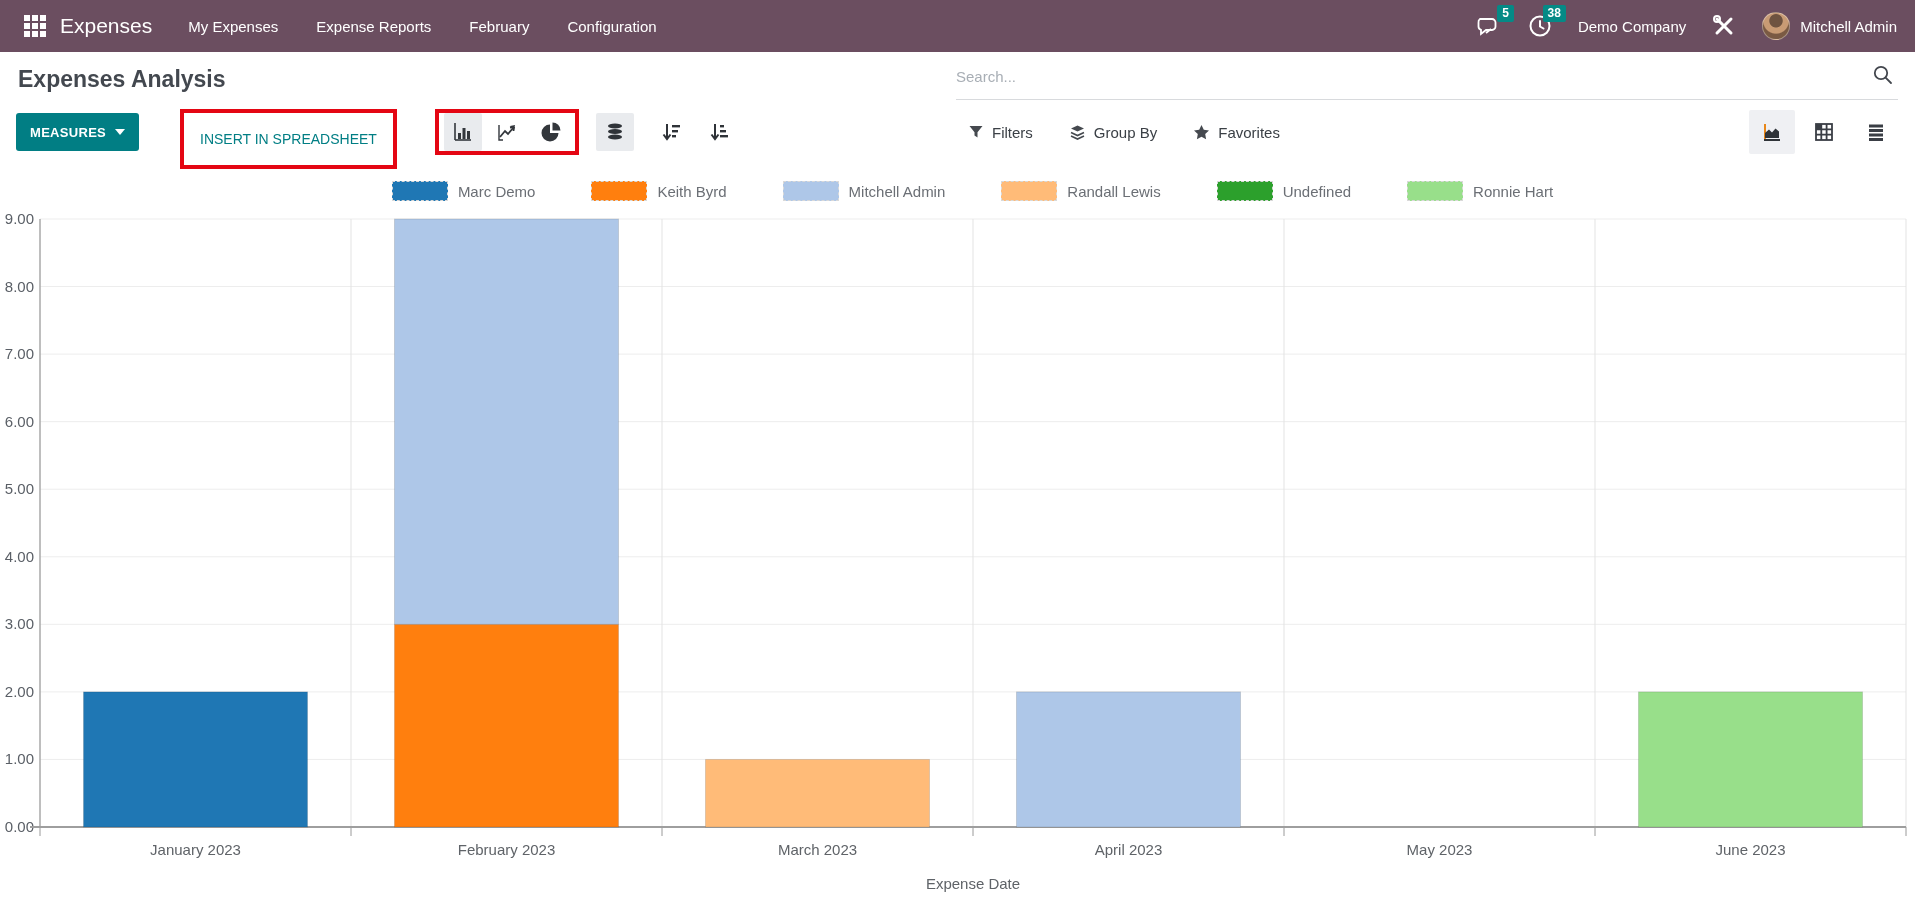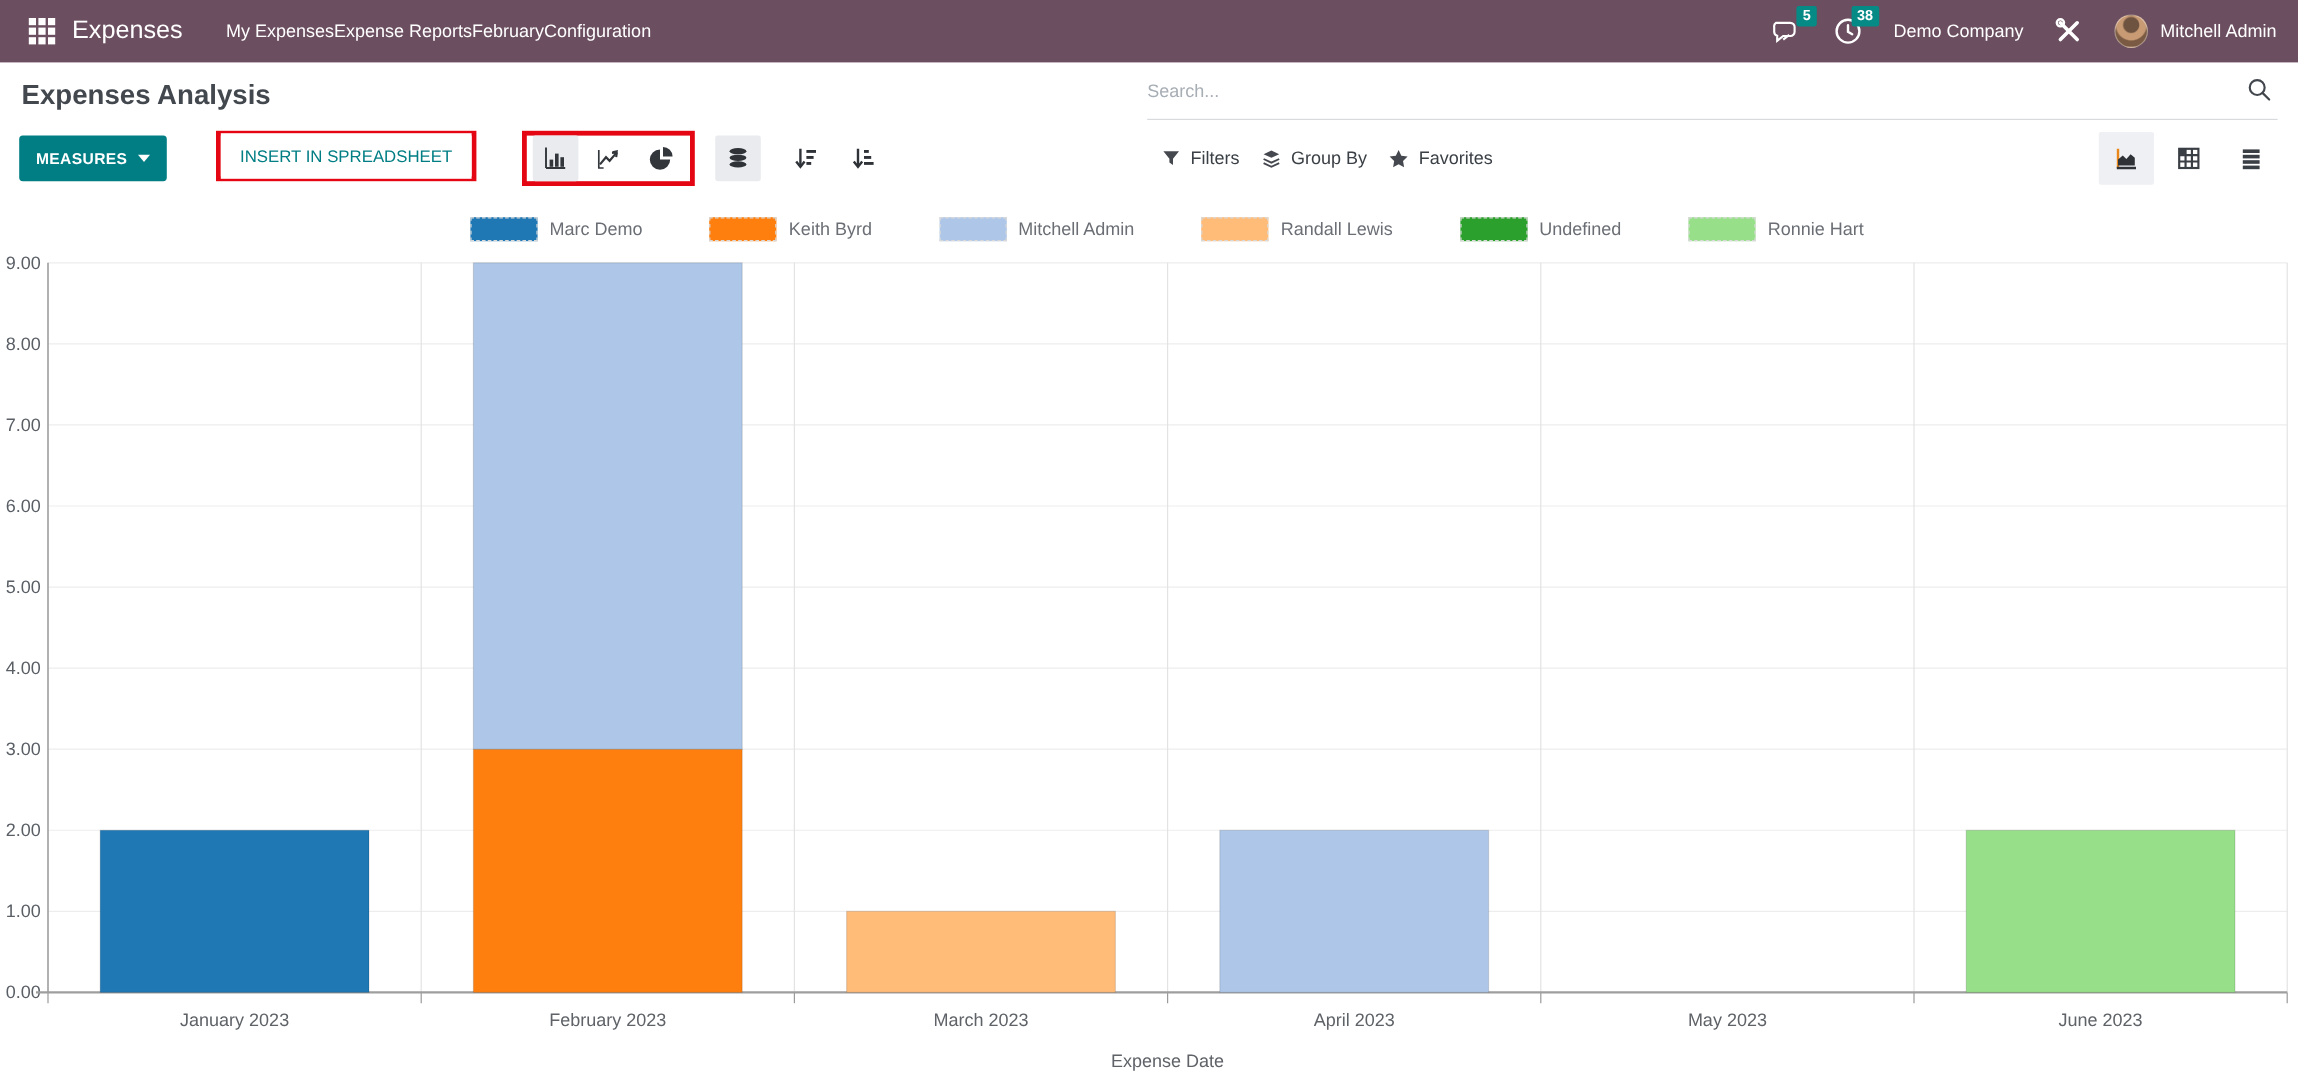--- a/index.html
+++ b/index.html
@@ -7,21 +7,21 @@
   body { font-family:"Liberation Sans", sans-serif; background:#fff; }
   #app { position:relative; width:1915px; height:897px; background:#fff; }
 
   
   .navbar { position:absolute; top:0; left:0; width:100%; height:52px;
     background:#6b4e60; display:flex; align-items:center; padding:0 18px; color:#fff; }
   .apps-grid { display:grid; grid-template-columns:repeat(3,6px); grid-template-rows:repeat(3,6px);
     gap:2px; margin:0 14px 0 6px; cursor:pointer; }
   .apps-grid i { background:#fff; display:block; }
   .brand { font-size:21px; font-weight:500; margin-right:36px; cursor:pointer; }
-  .nav-menu { display:flex; font-size:15px; }
+  .nav-menu { display:flex; gap:38px; font-size:15px; }
   .nav-menu a { color:#fff; text-decoration:none; cursor:pointer; }
   .nav-right { margin-left:auto; display:flex; align-items:center; gap:24px; font-size:15px; }
   .nav-icon-wrap { position:relative; width:28px; height:28px; cursor:pointer; }
   .nav-badge { position:absolute; top:-7px; right:-12px; background:#058a86; color:#fff;
     font-size:12px; font-weight:bold; padding:1px 5px; border-radius:2px; line-height:15px; }
   .nav-user { display:flex; align-items:center; gap:10px; cursor:pointer; }
   .avatar { width:28px; height:28px; border-radius:50%;
     background: radial-gradient(circle at 50% 30%, #6e5340 0 28%, #c89b74 32% 55%, #7a5a43 60% 100%);
     border:1px solid rgba(255,255,255,.35); }
 
@@ -35,33 +35,33 @@
   .mag-btn { background:none; border:none; cursor:pointer; padding:4px; }
 
   
   .btn-measures { position:absolute; left:16px; top:113px; height:38px; padding:0 14px;
     background:#017e84; color:#fff; border:none; border-radius:3px; font-size:13px; font-weight:bold;
     letter-spacing:.3px; display:flex; align-items:center; gap:9px; cursor:pointer;
     font-family:"Liberation Sans",sans-serif;justify-content:flex-end; }
   .caret-down { width:0; height:0; border-left:5px solid transparent; border-right:5px solid transparent;
     border-top:6px solid #fff; }
   .anno-box { position:absolute; top:109px; border:4px solid #e40613; display:flex; align-items:center; background:#fff; }
-  .anno-insert { left:180px; height:42px; }
+  .anno-insert { left:180px; height:60px; }
   .btn-insert { height:38px; border:none; background:#fff; color:#017e84; font-size:14px;
     padding:0 16px; cursor:pointer; font-family:"Liberation Sans",sans-serif; }
   .anno-icons { left:435px; height:46px; padding:0 5px; gap:6px; }
   .icon-btn { width:38px; height:38px; border:none; background:transparent; display:flex;
     align-items:center; justify-content:center; cursor:pointer; border-radius:2px; }
   .icon-btn.active { background:#e9ebee; }
   .stack-btn { position:absolute; left:596px; top:113px; }
   .sort-desc-btn { position:absolute; left:652px; top:113px; }
   .sort-asc-btn { position:absolute; left:700px; top:113px; }
 
   .search-menus { position:absolute; left:968px; top:113px; height:38px; display:flex;
-    align-items:center; gap:18px; }
+    align-items:center; gap:36px; }
   .menu-toggle { display:flex; align-items:center; gap:8px; font-size:15px; color:#3b4046;
     background:none; border:none; cursor:pointer; font-family:"Liberation Sans",sans-serif; }
 
   .view-switcher { position:absolute; right:16px; top:110px; display:flex; gap:6px; }
   .view-btn { width:46px; height:44px; border:none; background:transparent; display:flex;
     align-items:center; justify-content:center; cursor:pointer; border-radius:2px; }
   .view-btn.active { background:#eff0f3; }
 
   
   .legend { position:absolute; top:181px; left:0; width:100%; display:flex; justify-content:center;

